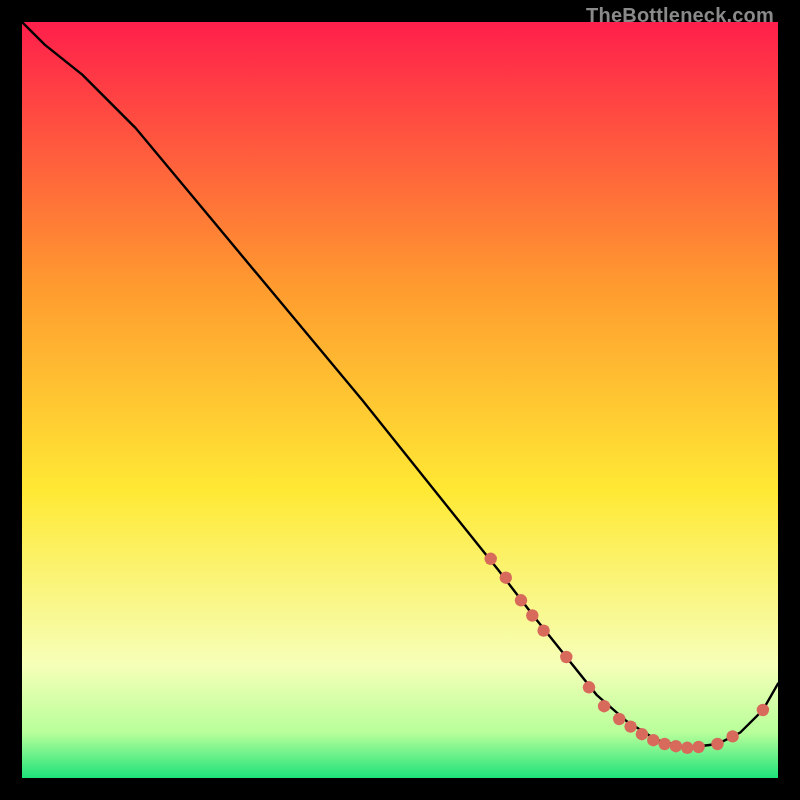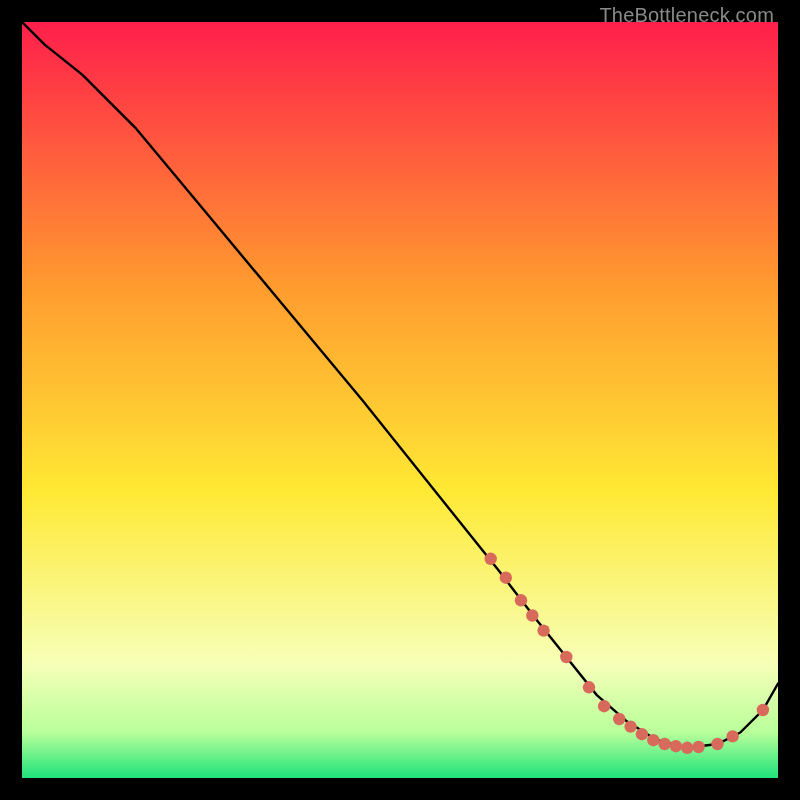--- a/index.html
+++ b/index.html
@@ -23,21 +23,21 @@
     width: 756px;
     height: 756px;
     overflow: hidden;
   }
   .watermark {
     position: absolute;
     top: 4px;
     right: 26px;
     font-family: Arial, Helvetica, sans-serif;
     font-size: 20px;
-    font-weight: 400;
+    font-weight: 700;
     color: #8a8a8a;
     letter-spacing: 0.2px;
   }
   .gradient {
     position: absolute;
     inset: 0;
   }
   .curve {
     position: absolute;
     inset: 0;

